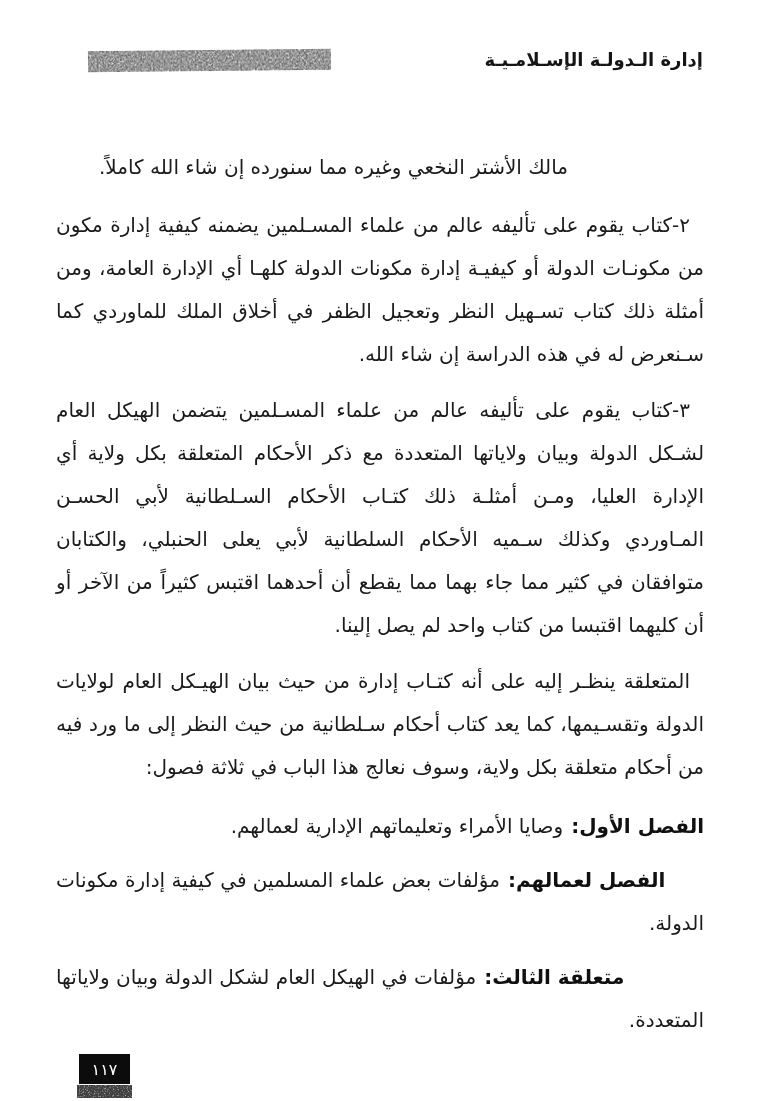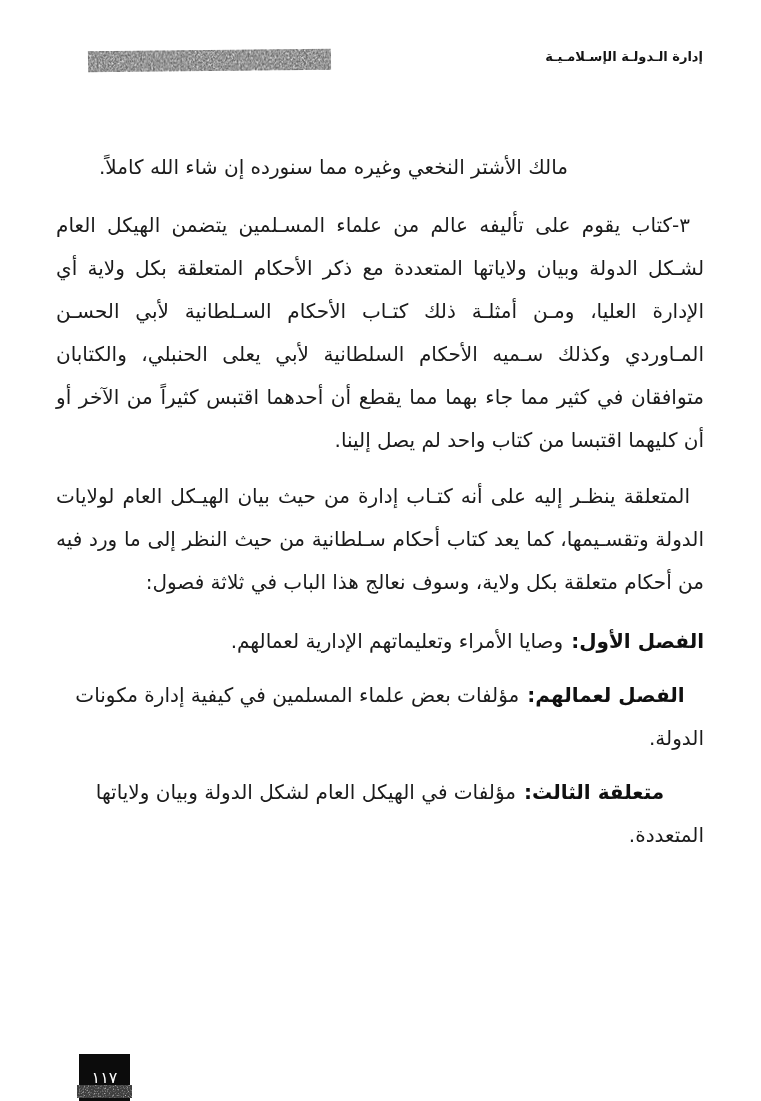--- a/index.html
+++ b/index.html
@@ -9,21 +9,21 @@
     background:#ffffff;
     overflow:hidden;
     font-family:"DejaVu Sans", sans-serif;
     color:#1b1b1b;
   }
   
   .running-title{
     position:absolute;
     top:49px;right:58px;
     direction:rtl;
-    font-size:13px;
+    font-size:18px;
     font-weight:bold;
     color:#151515;
     letter-spacing:0.5px;
     white-space:nowrap;
   }
   .smudge{
     position:absolute;
     top:50px;left:88px;
     width:243px;height:21px;
     transform:rotate(-0.6deg);
@@ -45,29 +45,29 @@
   .body-block p{margin:0 0 13px 0;}
   p.continuation{
     text-align:right;
     margin:0 136px 15px 0;
   }
   p.body-par{text-indent:14px;}
   .chapters{margin-top:16px;}
   .chapter-line{
     margin-bottom:11px;
     line-height:43px;
-    text-align:center;
+    text-align:left;
     text-align-last:right;
   }
   .ch-label{font-weight:bold;margin-left:8px;color:#101010;}
   
   .pagenum-box{
     position:absolute;
     left:79px;top:1054px;
-    width:51px;height:47px;
+    width:51px;height:30px;
     background:#0c0c0c;
     color:#ffffff;
     display:flex;align-items:center;justify-content:center;
     font-size:16px;
     letter-spacing:2px;
     direction:rtl;
   }
   .footer-noise{
     position:absolute;
     left:77px;top:1085px;
@@ -90,20 +90,21 @@
       <rect width="243" height="21" filter="url(#hn)"></rect>
     </svg>
   </div>
 
   <div class="running-title">إدارة الـدولـة الإسـلامـيـة</div>
 
   <div class="body-block">
 
     <p class="continuation">مالك الأشتر النخعي وغيره مما سنورده إن شاء الله كاملاً.</p>
 
+    <p class="body-par">٢-كتاب يقوم على تأليفه عالم من علماء المسـلمين يضمنه كيفية إدارة مكون من مكونـات الدولة أو كيفيـة إدارة مكونات الدولة كلهـا أي الإدارة العامة، ومن أمثلة ذلك كتاب تسـهيل النظر وتعجيل الظفر في أخلاق الملك للماوردي كما سـنعرض له في هذه الدراسة إن شاء الله.</p>
 
     <p class="body-par">٣-كتاب يقوم على تأليفه عالم من علماء المسـلمين يتضمن الهيكل العام لشـكل الدولة وبيان ولاياتها المتعددة مع ذكر الأحكام المتعلقة بكل ولاية أي الإدارة العليا، ومـن أمثلـة ذلك كتـاب الأحكام السـلطانية لأبي الحسـن المـاوردي وكذلك سـميه الأحكام السلطانية لأبي يعلى الحنبلي، والكتابان متوافقان في كثير مما جاء بهما مما يقطع أن أحدهما اقتبس كثيراً من الآخر أو أن كليهما اقتبسا من كتاب واحد لم يصل إلينا.</p>
 
     <p class="body-par">المتعلقة ينظـر إليه على أنه كتـاب إدارة من حيث بيان الهيـكل العام لولايات الدولة وتقسـيمها، كما يعد كتاب أحكام سـلطانية من حيث النظر إلى ما ورد فيه من أحكام متعلقة بكل ولاية، وسوف نعالج هذا الباب في ثلاثة فصول:</p>
 
     <div class="chapters">
       <div class="chapter-line">
         <span class="ch-label">الفصل الأول:</span><span>وصايا الأمراء وتعليماتهم الإدارية لعمالهم.</span>
       </div>
       <div class="chapter-line">

